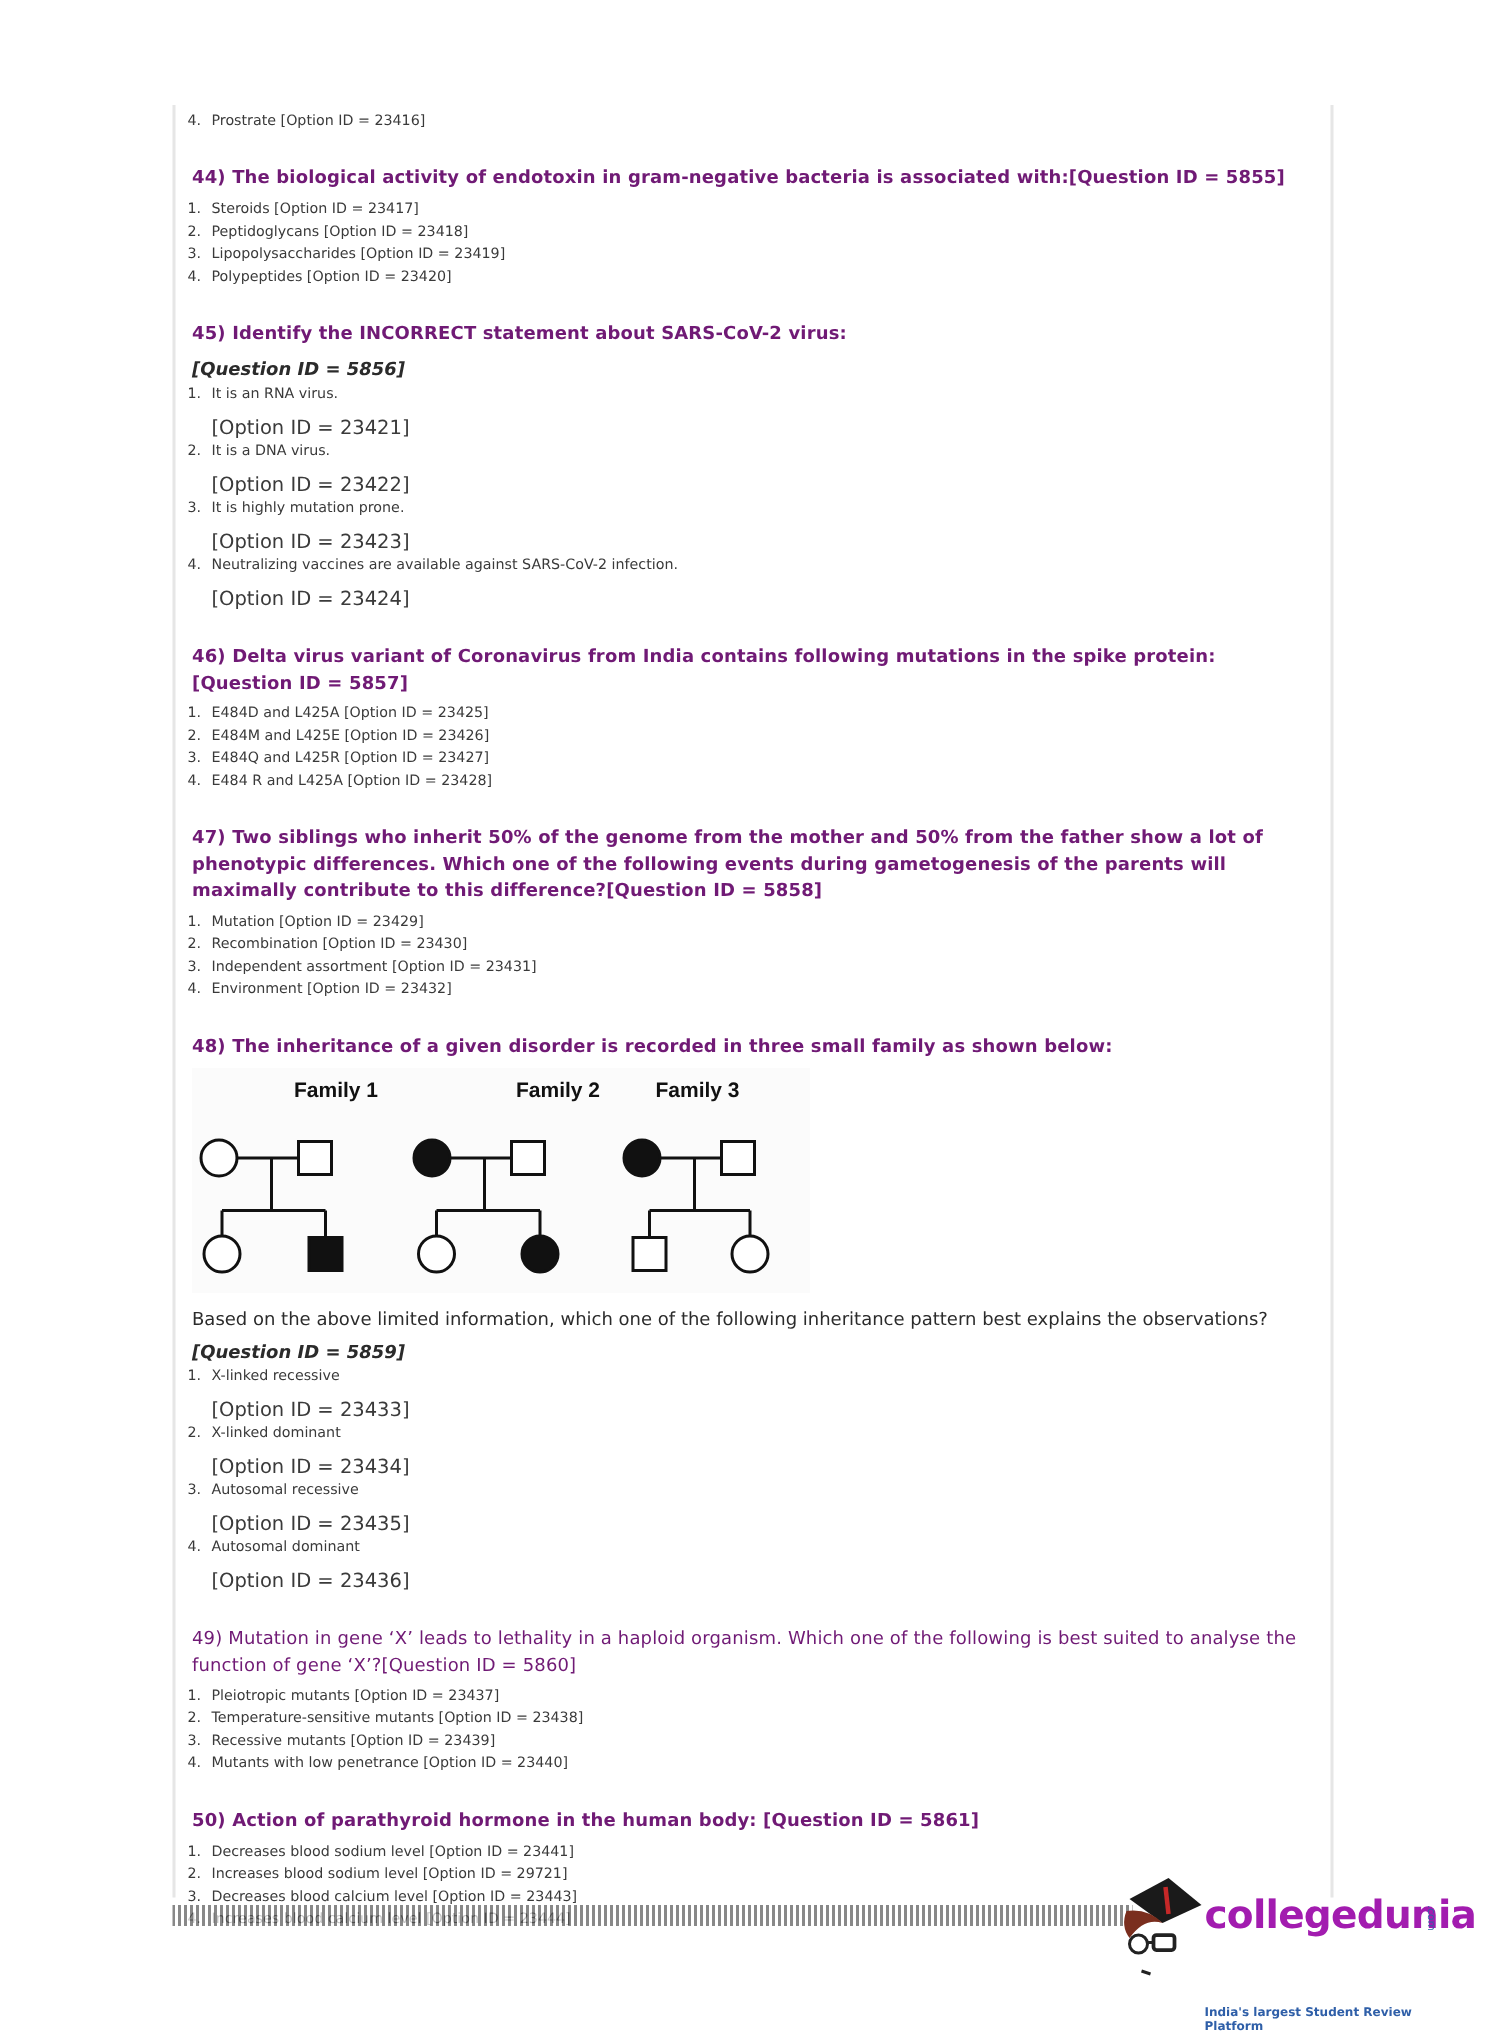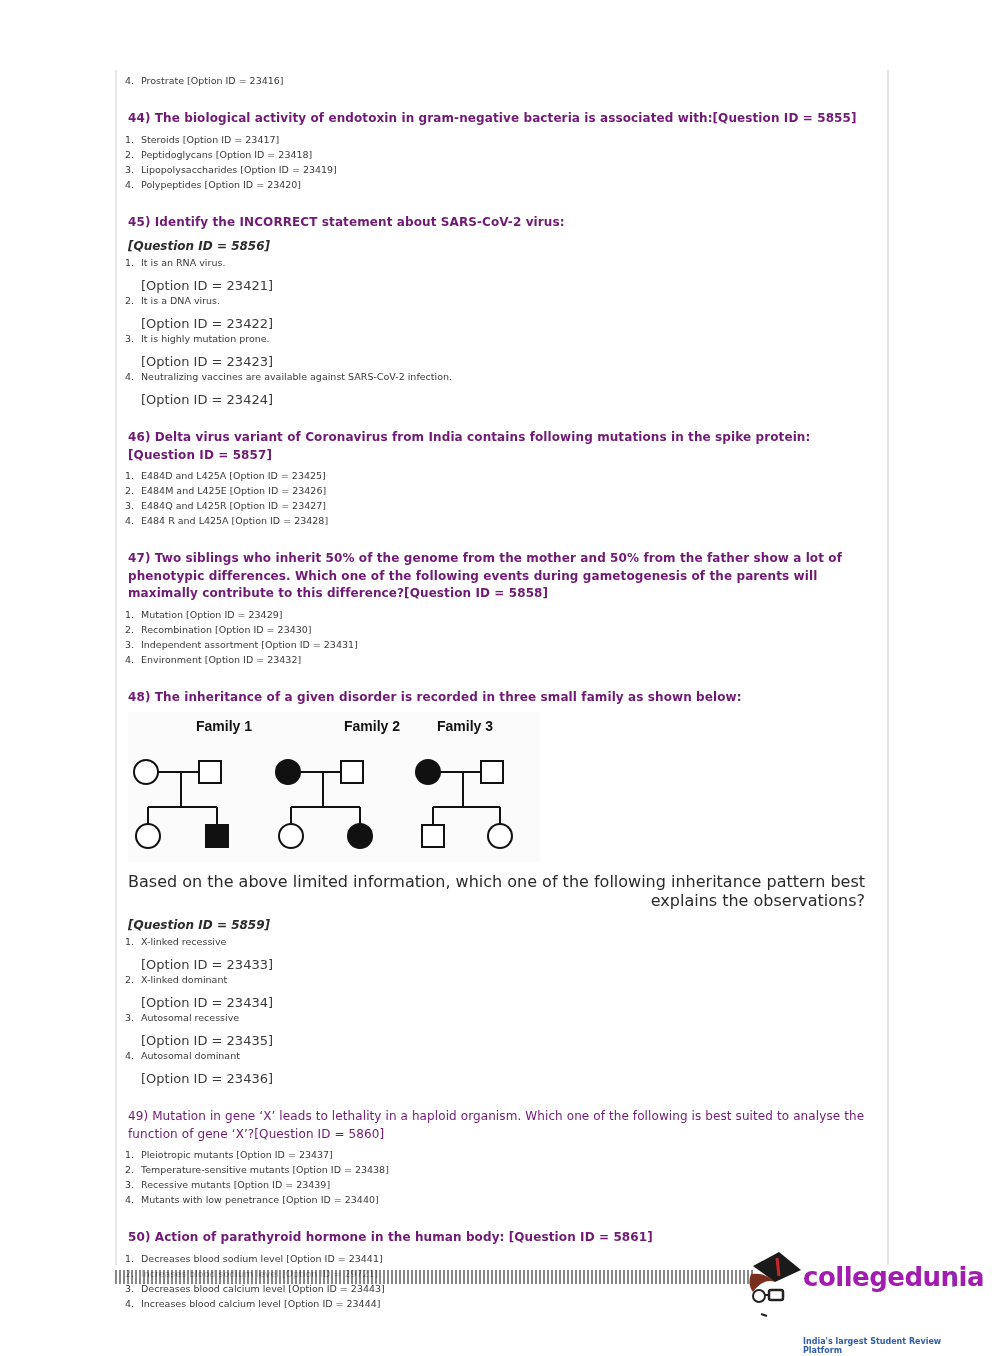--- a/index.html
+++ b/index.html
@@ -8,21 +8,21 @@
     .frame { position: absolute; left: 115px; top: 70px; width: 770px; height: 1195px;
              border-left: 2px solid #e6e6e6; border-right: 2px solid #e6e6e6; }
     .content { position: absolute; left: 125px; top: 73px; width: 740px; }
     .q-title { font-size: 12px; font-weight: bold; color: #701a75; margin: 0 0 4px 3px; line-height: 17.5px; letter-spacing: 0.1px; }
     .q-id-line { font-size: 12px; font-weight: bold; color: #2b2b2b; margin: 8px 0 2px 3px; font-style: italic; }
     .opt-list { list-style: none; margin: 0; padding: 0; }
     .opt { font-size: 9.5px; color: #3a3a3a; line-height: 15px; display: flex; }
     .opt-num { width: 16px; flex: none; }
     .opt-id { font-size: 13px; color: #3a3a3a; margin: 8px 0 0 16px; line-height: 15px; }
     .question { margin-bottom: 22px; }
-    .plain { font-size: 16px; color: #2b2b2b; margin: 4px 0 0 3px; text-align: right; }
+    .plain { font-size: 12px; color: #2b2b2b; margin: 4px 0 0 3px; }
     .pedigree-box { width: 412px; height: 150px; margin: 6px 0 10px 3px; background: #fbfbfb; position: relative; }
     .fam-label { position: absolute; top: 6px; font-family: "Liberation Sans", sans-serif; font-weight: bold; font-size: 14px; color: #111; }
     .barcode { position: absolute; left: 115px; top: 1270px; width: 640px; height: 14px;
                background: repeating-linear-gradient(90deg, #555 0px, #555 2px, #fff 2px, #fff 4px); opacity: 0.7; }
     .logo { position: absolute; left: 745px; top: 1248px; width: 230px; height: 75px; }
     .logo-word { position: absolute; left: 58px; top: 14px; font-family: "DejaVu Sans", sans-serif; font-weight: bold; font-size: 26px; color: #a21caf; letter-spacing: -0.5px; }
     .logo-com { position: absolute; left: 213px; top: 22px; font-size: 7px; color: #2f5fa8; transform: rotate(90deg); transform-origin: left top; }
     .logo-tag { position: absolute; left: 58px; top: 50px; font-size: 8px; font-weight: bold; color: #2f5fa8; margin-top: 39px; }
   </style>
 </head>

